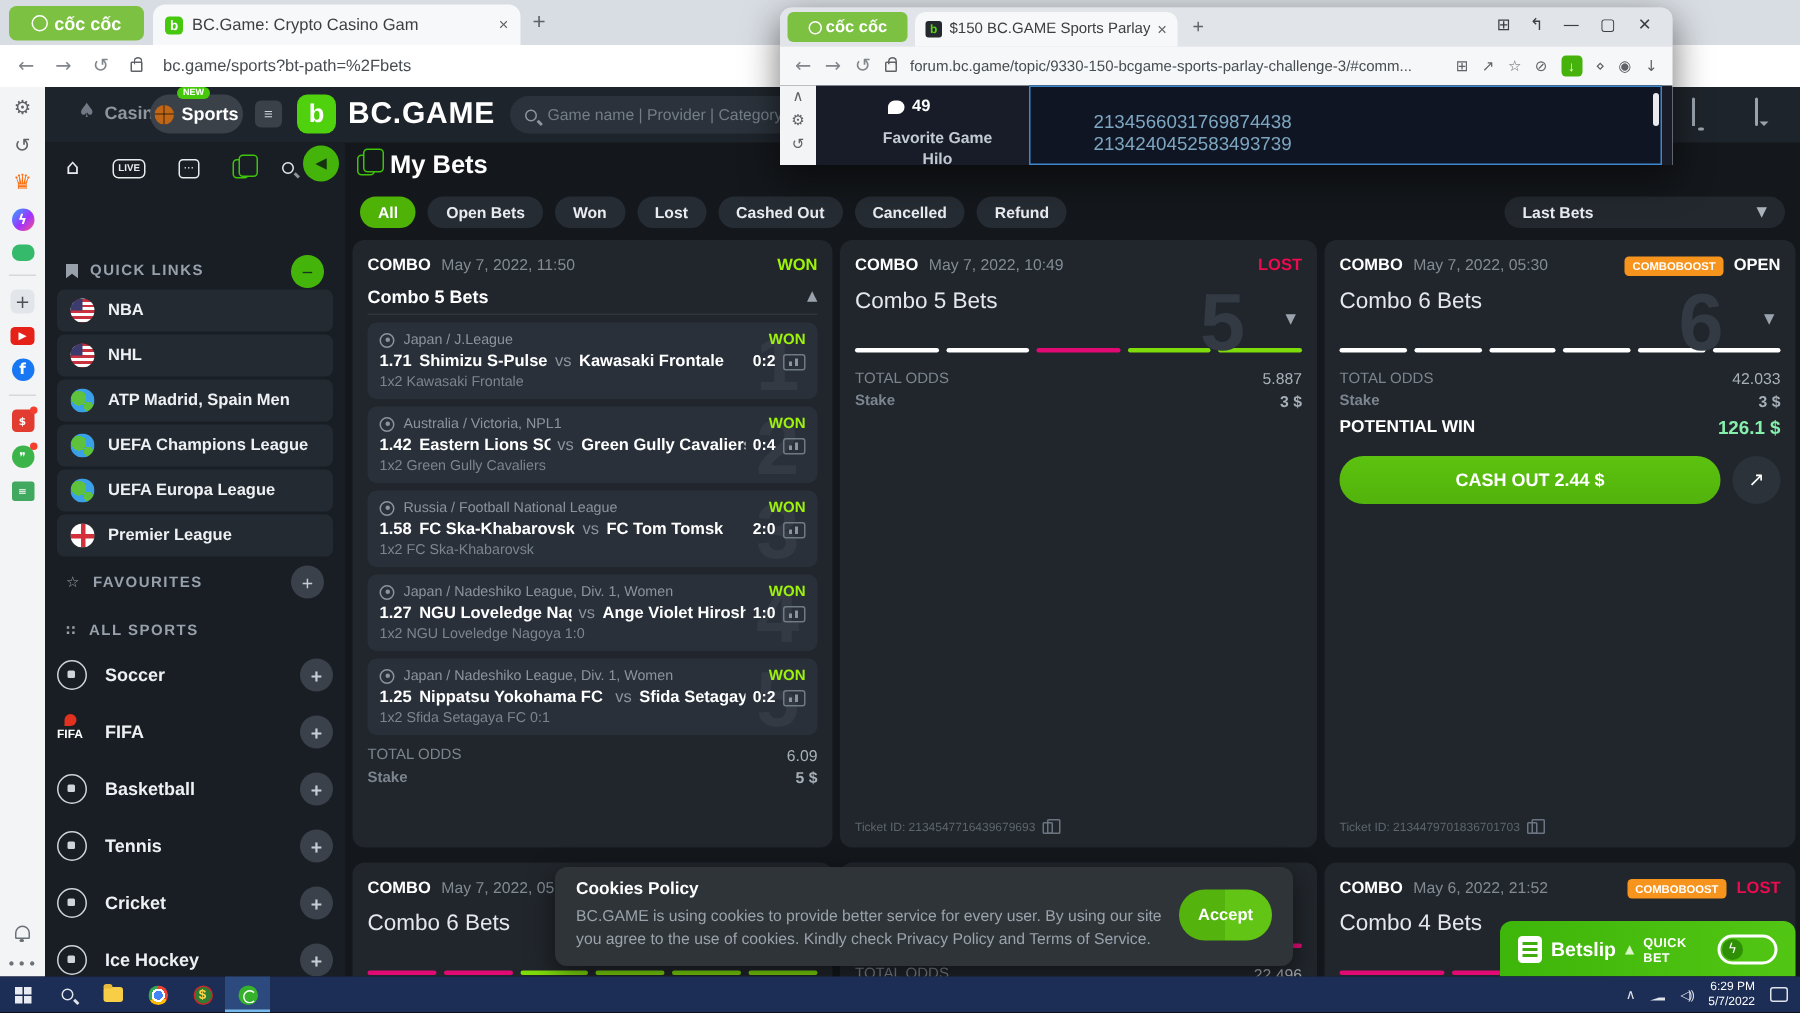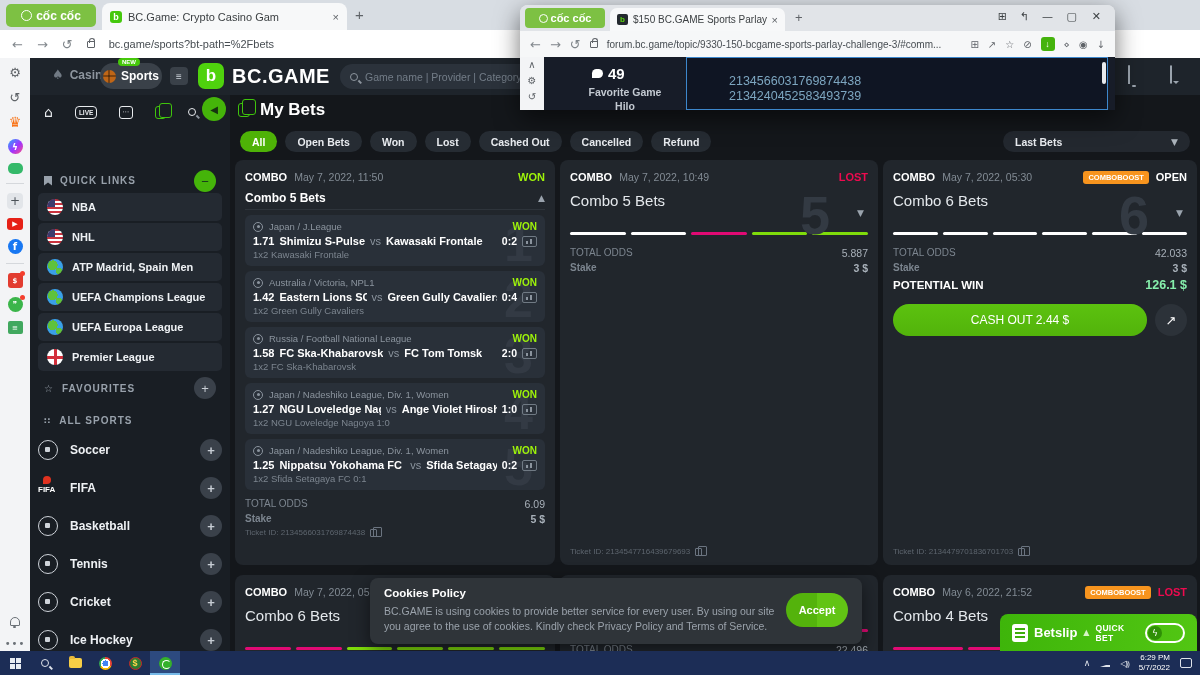--- a/index.html
+++ b/index.html
@@ -144,21 +144,21 @@
   .odds { color:#fff; font-weight:bold; }
   .team { color:#fff; font-weight:bold; overflow:hidden; }
   .vs { color:#8b949e; }
   .score { margin-left:auto; color:#fff; font-weight:bold; font-size:10.5px; }
   .statsic { width:15px; height:11px; border:1px solid #707a84; border-radius:2px; position:relative; flex:none; }
   .statsic:before { content:''; position:absolute; left:3px; bottom:2px; width:2px; height:3px; background:#8b949e; box-shadow:4px 0 0 #8b949e; }
   .statsic:after { content:''; position:absolute; left:7px; bottom:2px; width:2px; height:5px; background:#8b949e; }
   .lrow3 { height:13px; color:#7c858f; font-size:9.5px; white-space:nowrap; overflow:hidden; }
 
   .cashrow { display:flex; align-items:center; gap:8px; margin-top:10px; }
-  .cashbtn { flex:1; height:32px; border-radius:16px; background:linear-gradient(180deg,#5cc20f,#52b30b); color:#fff; font-weight:normal; font-size:12px; display:flex; align-items:center; justify-content:center; }
+  .cashbtn { flex:1; height:32px; border-radius:16px; background:linear-gradient(180deg,#5cc20f,#52b30b); color:#fff; font-weight:bold; font-size:12px; display:flex; align-items:center; justify-content:center; }
   .sharebtn { width:32px; height:32px; border-radius:50%; background:#2c3239; color:#fff; display:flex; align-items:center; justify-content:center; font-family:"DejaVu Sans",sans-serif; font-size:13px; }
 
   
   .toast { left:340px; top:520px; width:492px; height:66px; background:#2f3439; border-radius:8px; box-shadow:0 6px 18px rgba(0,0,0,.5); padding:9px 14px; z-index:25; }
   .toast h4 { color:#fff; font-size:11.5px; margin-bottom:5px; }
   .toast p { color:#9aa2ab; font-size:10.5px; line-height:1.45; width:395px; }
   .acceptbtn { position:absolute; right:14px; top:15px; width:62px; height:34px; border-radius:17px; background:linear-gradient(90deg,#54b30c 50%,#62c414 50%); color:#fff; font-weight:bold; font-size:11px; display:flex; align-items:center; justify-content:center; }
 
   
   .betslip { left:970px; top:556px; width:197px; height:37px; border-radius:8px 8px 0 0; background:linear-gradient(90deg,#3eb50a,#52c613); display:flex; align-items:center; gap:6px; padding:0 12px; z-index:30; }
@@ -178,21 +178,21 @@
   .pfav { width:11px; height:11px; border-radius:2px; background:#24292f; color:#5ad20e; font-size:8px; font-weight:bold; display:flex; align-items:center; justify-content:center; flex:none; }
   .pplus { position:absolute; left:275px; top:5px; color:#5f6368; font-size:13px; }
   .wctrl { position:absolute; top:5px; color:#3c4043; font-size:11px; font-family:"DejaVu Sans",sans-serif; }
   .paddr { height:26px; background:#f6f7f8; display:flex; align-items:center; gap:9px; padding:0 10px; }
   .paddr .url { font-size:10px; white-space:nowrap; }
   .aicon { font-family:"DejaVu Sans",sans-serif; font-size:10px; color:#5f6368; }
   .dlbox { width:14px; height:14px; background:#45b30c; border-radius:3px; color:#fff; font-size:9px; display:flex; align-items:center; justify-content:center; }
   .pcontent { position:relative; height:53px; background:#171c28; display:flex; }
   .pstrip { width:24px; background:#f3f4f6; display:flex; flex-direction:column; align-items:center; gap:5px; padding-top:2px; }
   .pstrip span { font-family:"DejaVu Sans",sans-serif; font-size:10px; color:#5f6368; }
-  .comment { position:absolute; left:72px; top:8px; display:flex; gap:5px; align-items:center; color:#fff; font-weight:bold; font-size:15px; }
+  .comment { position:absolute; left:72px; top:8px; display:flex; gap:5px; align-items:center; color:#fff; font-weight:bold; font-size:11px; }
   .cbubble { width:11px; height:9px; background:#fff; border-radius:5px 5px 5px 0; }
   .favgame { position:absolute; left:50px; top:28px; width:110px; text-align:center; color:#c3c9d1; font-weight:bold; font-size:10.5px; line-height:1.35; }
   .ppanel { position:absolute; left:166px; top:0; width:422px; height:53px; background:#0f1523; border:1px solid #3d87cc; padding:16px 0 0 6px; }
   .pnum { color:#7da6c0; font-size:12.5px; line-height:1.2; white-space:nowrap;margin-left:36px; }
   .pscroll { position:absolute; right:1px; top:4px; width:4px; height:22px; background:#e8eaed; border-radius:2px; }
 
   
   .taskbar { left:0; top:651px; width:1200px; height:24px; background:#1c2d56; z-index:50; display:flex; align-items:center; }
   .tb-ic { width:30px; height:24px; display:flex; align-items:center; justify-content:center; flex:none; }
   .winlogo { width:11px; height:11px; display:grid; grid-template-columns:5px 5px; grid-template-rows:5px 5px; gap:1px; }
@@ -485,24 +485,20 @@
         <div class="lrow3">1x2 Sfida Setagaya FC  0:1</div>
       </div>
 
       <div class="trow" style="margin-top:6px;">
           <span>TOTAL ODDS</span>
           <span class="val">6.09</span>
         </div>
       <div class="trow stake">
           <span>Stake</span>
           <span class="val">5 $</span>
-        </div>
-      <div class="ticket">
-          <span>Ticket ID: 2134566031769874438</span>
-          <span class="copyic"></span>
         </div>
     </div>
 
     <div class="abs card" style="left:530px; top:102px; width:318px; height:405px;">
       <div class="chead">
         <span class="ctype">COMBO</span>
         <span class="cdate">May 7, 2022, 10:49</span>
         <span class="cstatus lost">LOST</span>
       </div>
       <div class="cbody">

